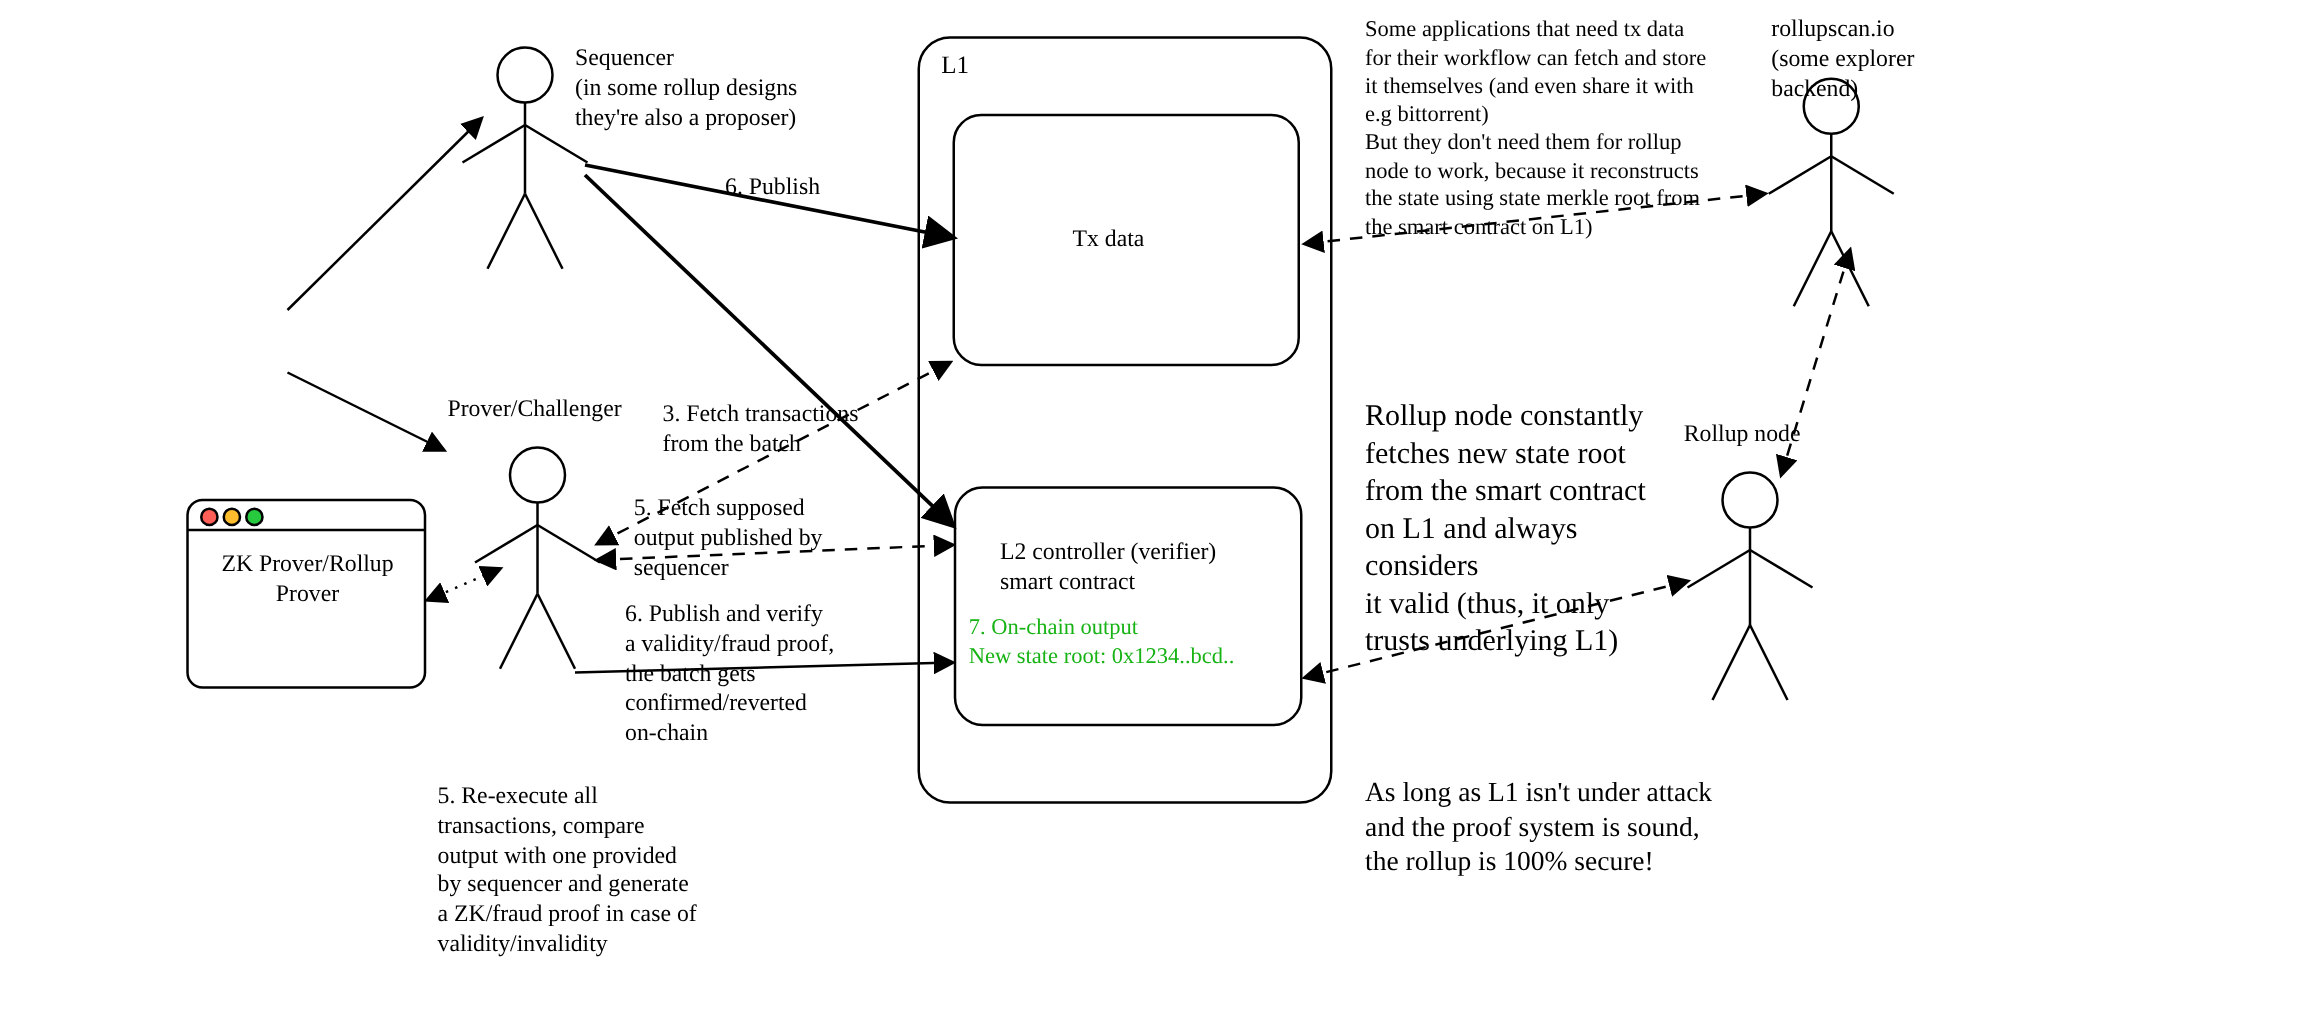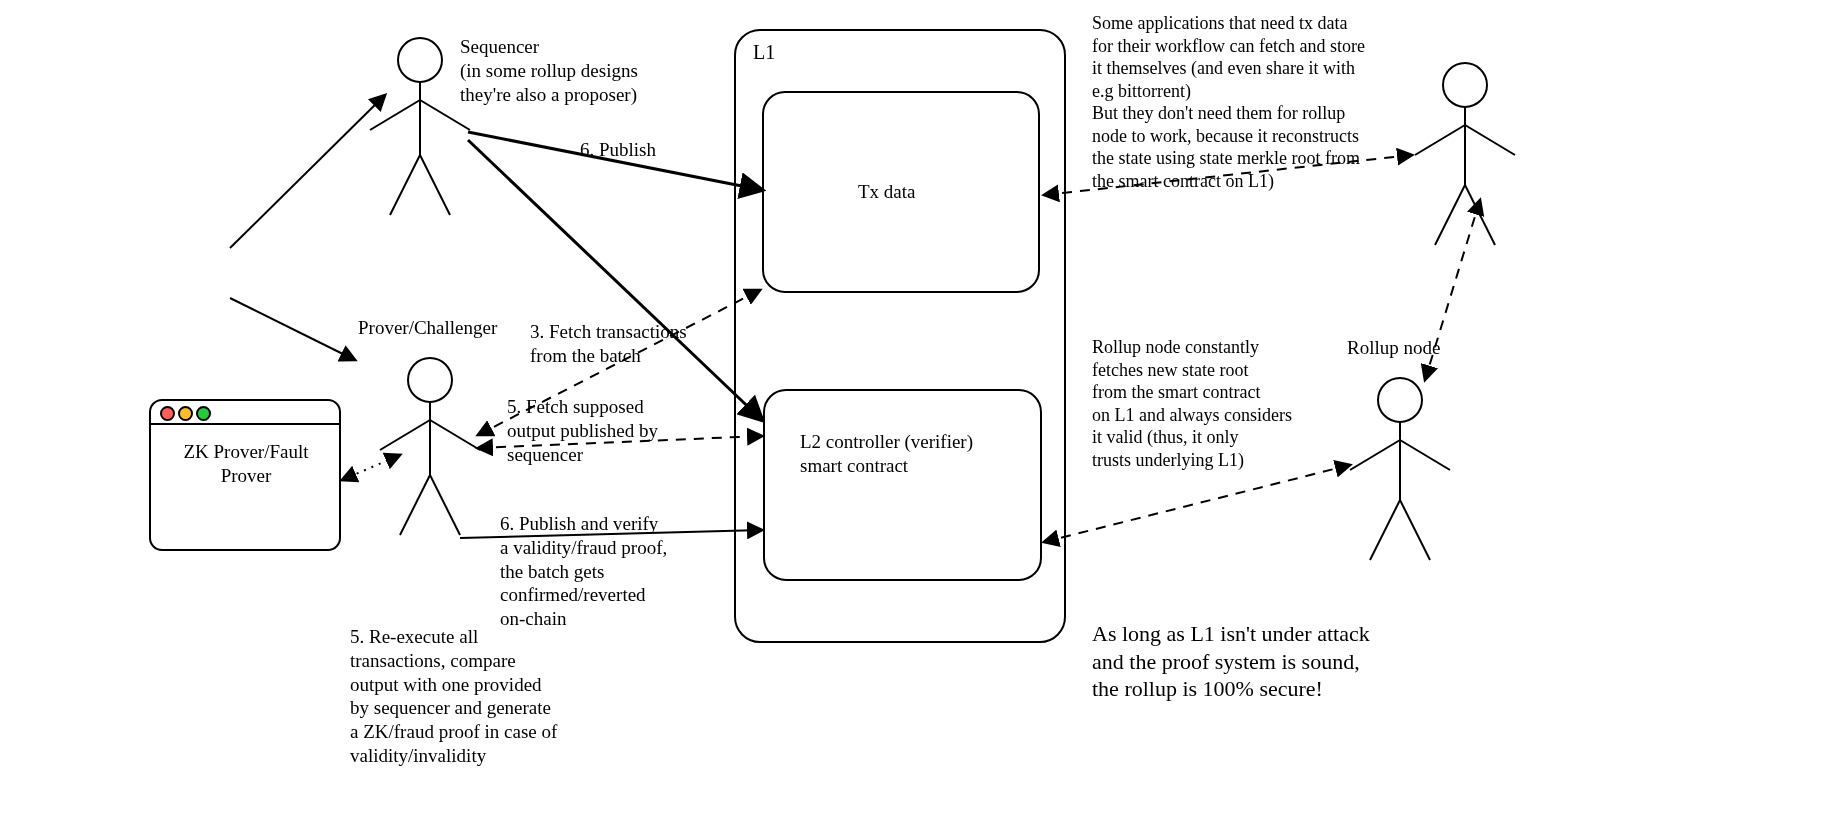--- a/index.html
+++ b/index.html
@@ -90,57 +90,62 @@
 </svg>
 
 <div class="dot red" style="left:160px;top:406px;"></div>
 <div class="dot yellow" style="left:178px;top:406px;"></div>
 <div class="dot grn" style="left:196px;top:406px;"></div>
 
 <div class="txt" style="left:460px;top:35px;width:250px;">Sequencer
 (in some rollup designs
 they're also a proposer)</div>
 <div class="txt" style="left:358px;top:316px;">Prover/Challenger</div>
+<div class="txt" style="left:1417px;top:12px;width:160px;">rollupscan.io
+(some explorer
+backend)</div>
 <div class="txt" style="left:1347px;top:336px;">Rollup node</div>
 
 <div class="txt" style="left:753px;top:40px;font-size:20px;">L1</div>
 <div class="txt" style="left:858px;top:180px;text-align:center;">Tx data</div>
 <div class="txt" style="left:800px;top:430px;width:210px;text-align:left;">L2 controller (verifier)
 smart contract</div>
+<div class="txt green" style="left:775px;top:490px;width:260px;font-size:18px;">7. On-chain output
+New state root: 0x1234..bcd..</div>
 
-<div class="txt" style="left:168px;top:440px;width:156px;text-align:center;">ZK Prover/Fault
+<div class="txt" style="left:168px;top:440px;width:156px;text-align:center;">ZK Prover/Rollup
 Prover</div>
 
 <div class="txt" style="left:580px;top:138px;">6. Publish</div>
 <div class="txt" style="left:530px;top:320px;width:220px;">3. Fetch transactions
 from the batch</div>
 <div class="txt" style="left:507px;top:395px;width:230px;">5. Fetch supposed
 output published by
 sequencer</div>
-<div class="txt" style="left:500px;top:480px;width:230px;margin-top:32px;">6. Publish and verify
+<div class="txt" style="left:500px;top:480px;width:230px;">6. Publish and verify
 a validity/fraud proof,
 the batch gets
 confirmed/reverted
 on-chain</div>
 
 <div class="txt" style="left:350px;top:625px;width:280px;">5. Re-execute all
 transactions, compare
 output with one provided
 by sequencer and generate
 a ZK/fraud proof in case of
 validity/invalidity</div>
 <div class="txt" style="left:1092px;top:12px;width:330px;font-size:18px;">Some applications that need tx data
 for their workflow can fetch and store
 it themselves (and even share it with
 e.g bittorrent)
 But they don't need them for rollup
 node to work, because it reconstructs
 the state using state merkle root from
 the smart contract on L1)</div>
-<div class="txt" style="left:1092px;top:336px;width:260px;font-size:18px;">Rollup node constantly
+<div class="txt" style="left:1092px;top:318px;width:260px;font-size:24px;">Rollup node constantly
 fetches new state root
 from the smart contract
 on L1 and always considers
 it valid (thus, it only
 trusts underlying L1)</div>
 <div class="txt" style="left:1092px;top:620px;width:370px;font-size:22px;">As long as L1 isn't under attack
 and the proof system is sound,
 the rollup is 100% secure!</div>
 
 </div>

